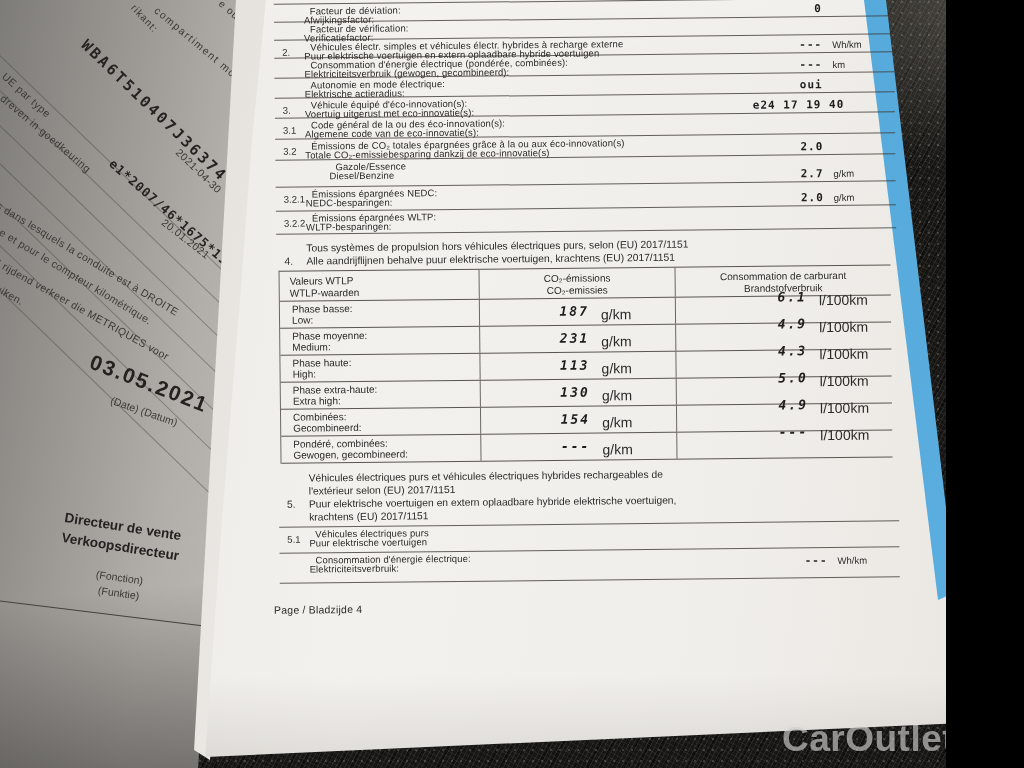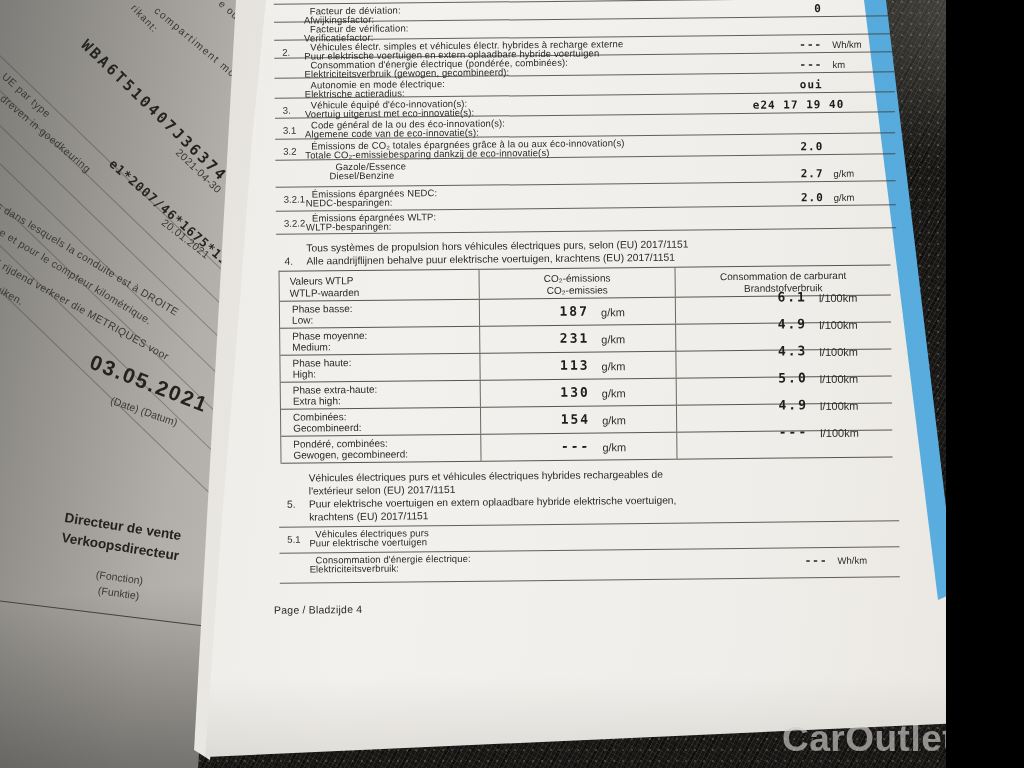--- a/index.html
+++ b/index.html
@@ -89,22 +89,22 @@
   
   #wt{margin-left:2px;width:612px;border-left:1px solid rgba(62,59,54,.75);border-top:1px solid rgba(62,59,54,.85);box-sizing:border-box;}
   .thead{display:flex;height:30px;border-bottom:1px solid rgba(62,59,54,.85);box-sizing:border-box;}
   .th1{width:200px;border-right:1px solid rgba(62,59,54,.75);font-size:10px;line-height:11.5px;padding:4px 0 0 10px;box-sizing:border-box;}
   .th2{width:196px;border-right:1px solid rgba(62,59,54,.75);text-align:center;font-size:10px;line-height:11.5px;padding-top:4px;box-sizing:border-box;}
   .th3{flex:1;text-align:center;font-size:10px;line-height:11.5px;padding-top:4px;box-sizing:border-box;}
   .trow{display:flex;height:27px;border-bottom:1px solid rgba(62,59,54,.85);box-sizing:border-box;}
   .td1{width:200px;border-right:1px solid rgba(62,59,54,.75);font-size:10px;line-height:10.8px;padding:3px 0 0 12px;box-sizing:border-box;}
   .td2{width:196px;border-right:1px solid rgba(62,59,54,.75);display:flex;justify-content:flex-end;padding-right:40px;box-sizing:border-box;}
   .td3{flex:1;display:flex;justify-content:flex-end;padding-right:26px;box-sizing:border-box;transform:translateY(-12px);}
-  .tval{font-family:"DejaVu Sans Mono",monospace;font-size:13px;font-weight:700;letter-spacing:2px;padding-top:5px;color:#1f1e1c;white-space:nowrap;}
-  .tunit{width:34px;font-size:11px;padding-top:8px;margin-left:12px;flex-shrink:0;}
+  .tval{font-family:"DejaVu Sans Mono",monospace;font-size:13px;font-weight:700;letter-spacing:2px;padding-top:5px;color:#1f1e1c;white-space:nowrap;font-style:italic;}
+  .tunit{width:34px;font-size:14px;padding-top:8px;margin-left:12px;flex-shrink:0;}
   .td3 .tunit{width:46px;}
 
   #footer{margin-top:20px;margin-left:-6px;font-size:10.5px;letter-spacing:.2px;color:#2b2a28;}
 
   
   #wm{left:782px;top:718px;font-size:37px;font-weight:700;letter-spacing:.5px;
     color:rgba(247,246,243,.55);text-shadow:0 1px 2px rgba(0,0,0,.25);}
 </style>
 </head>
 <body>

